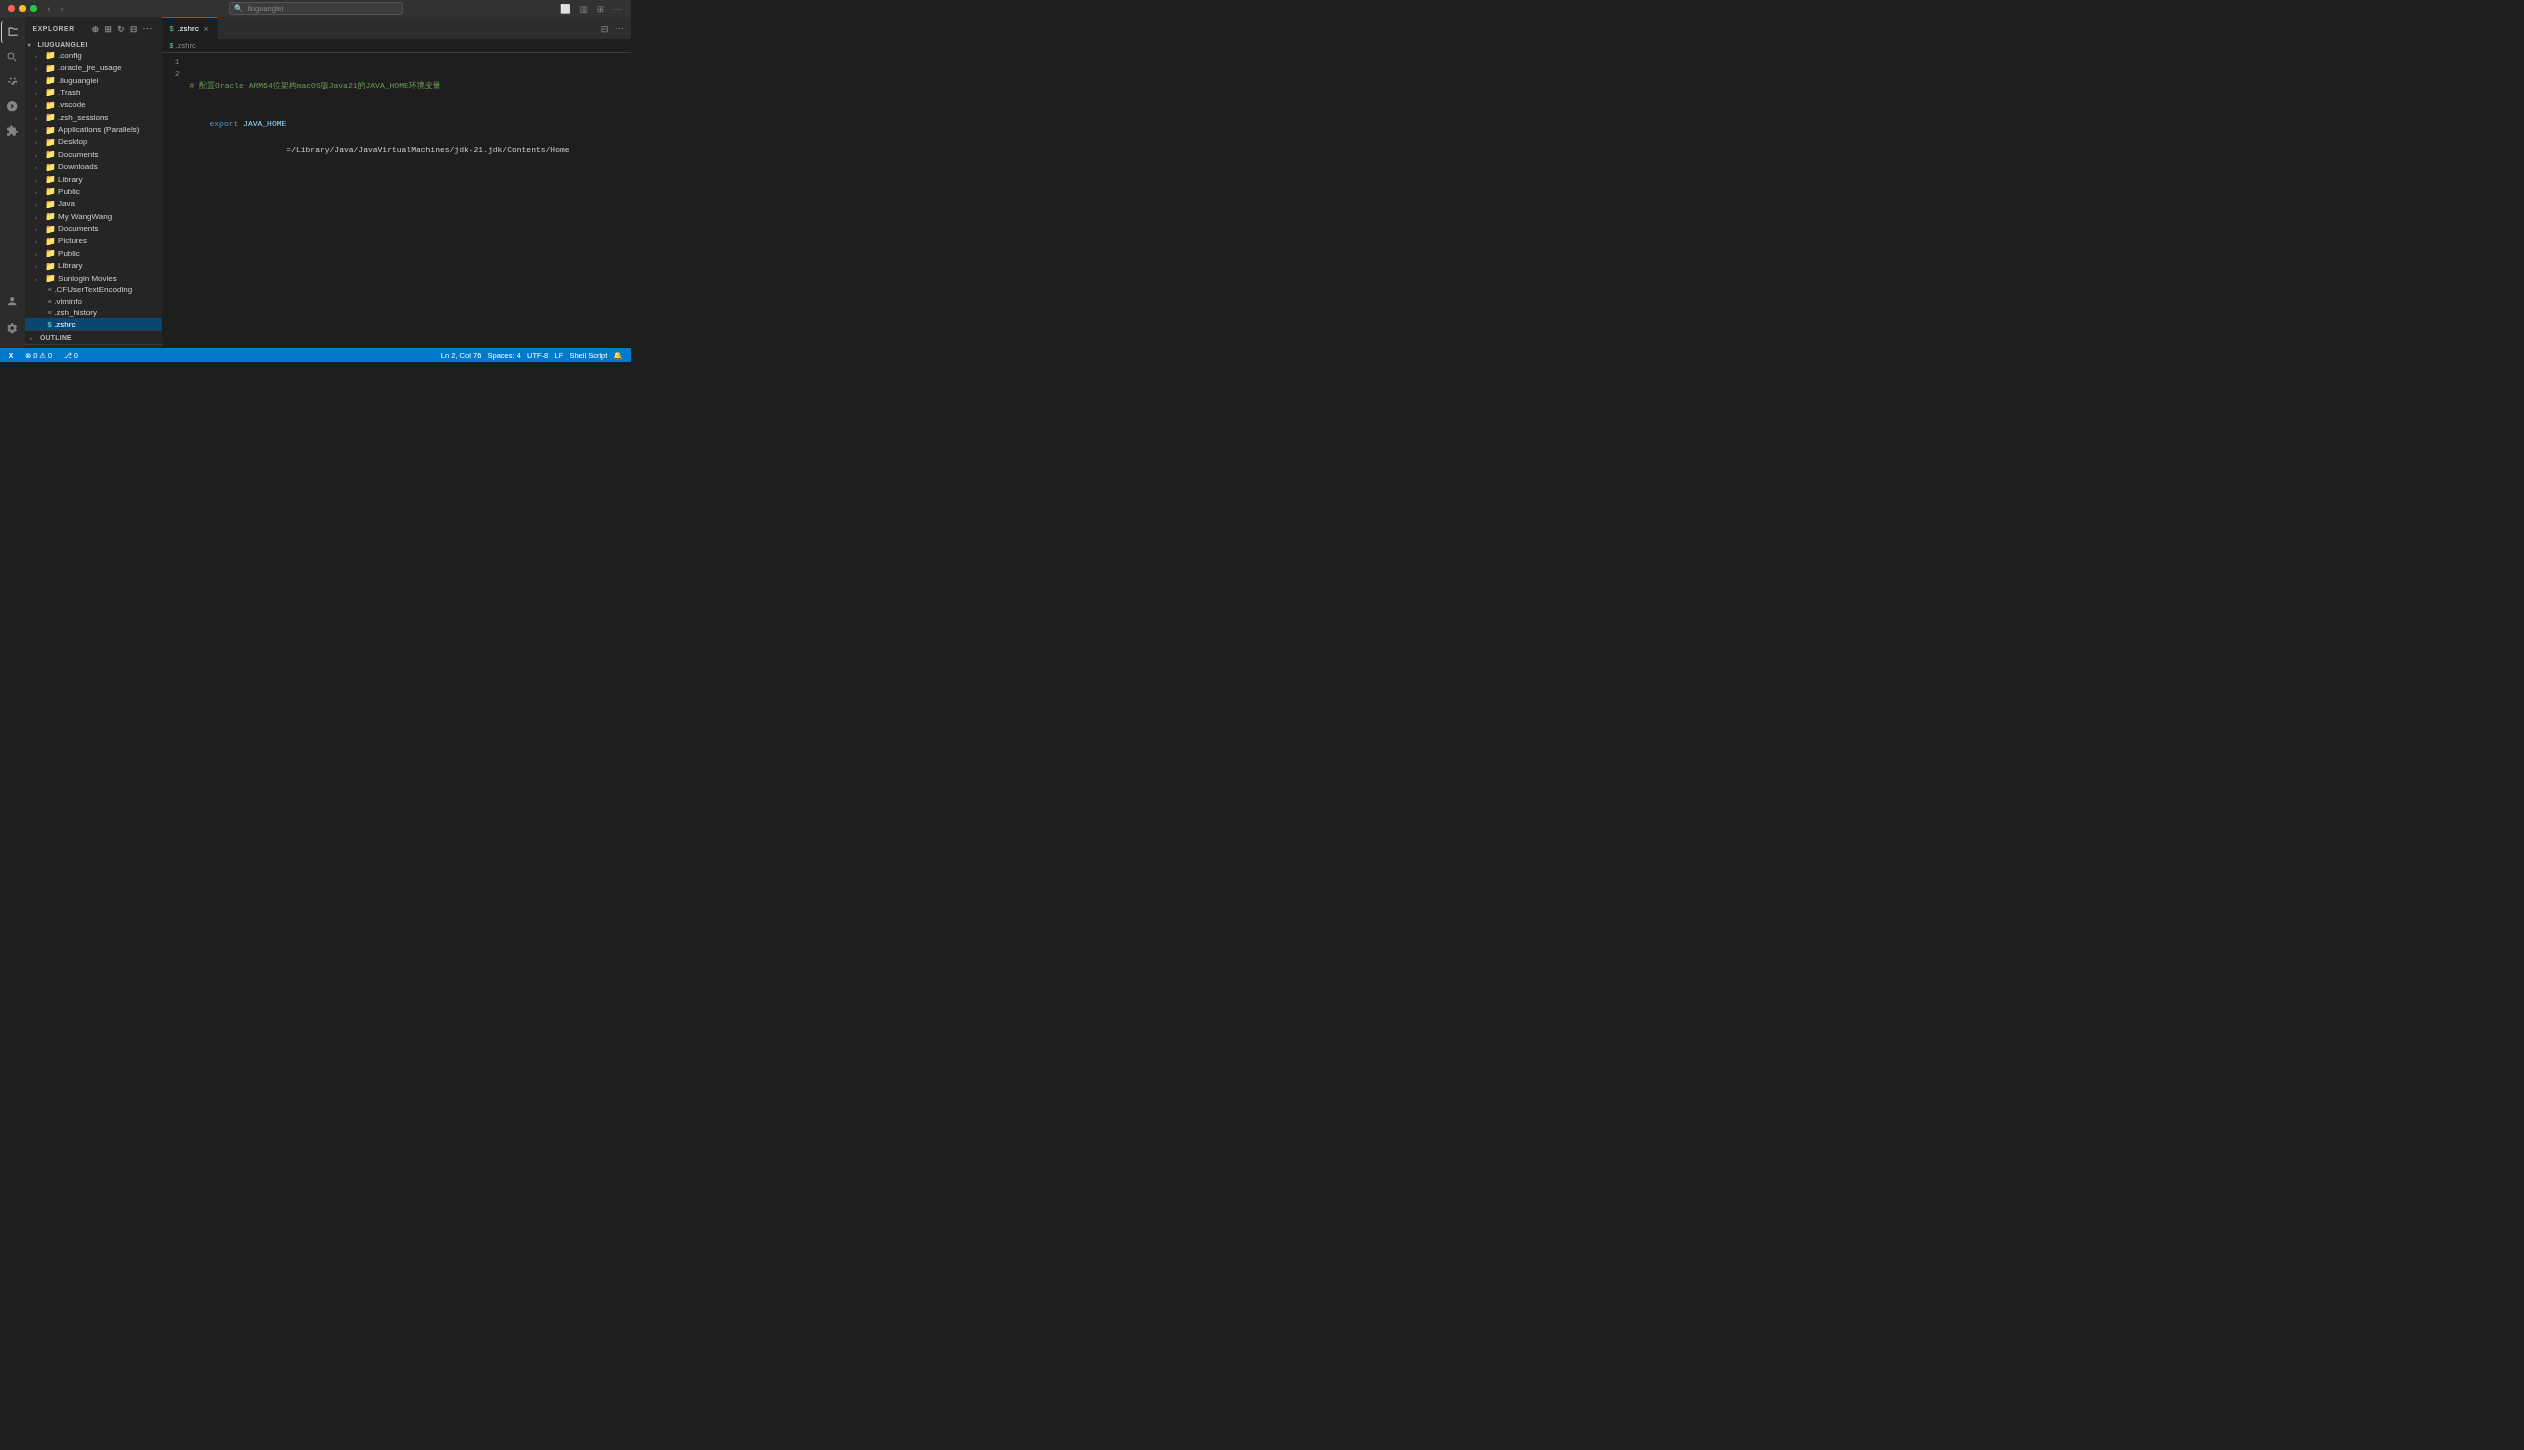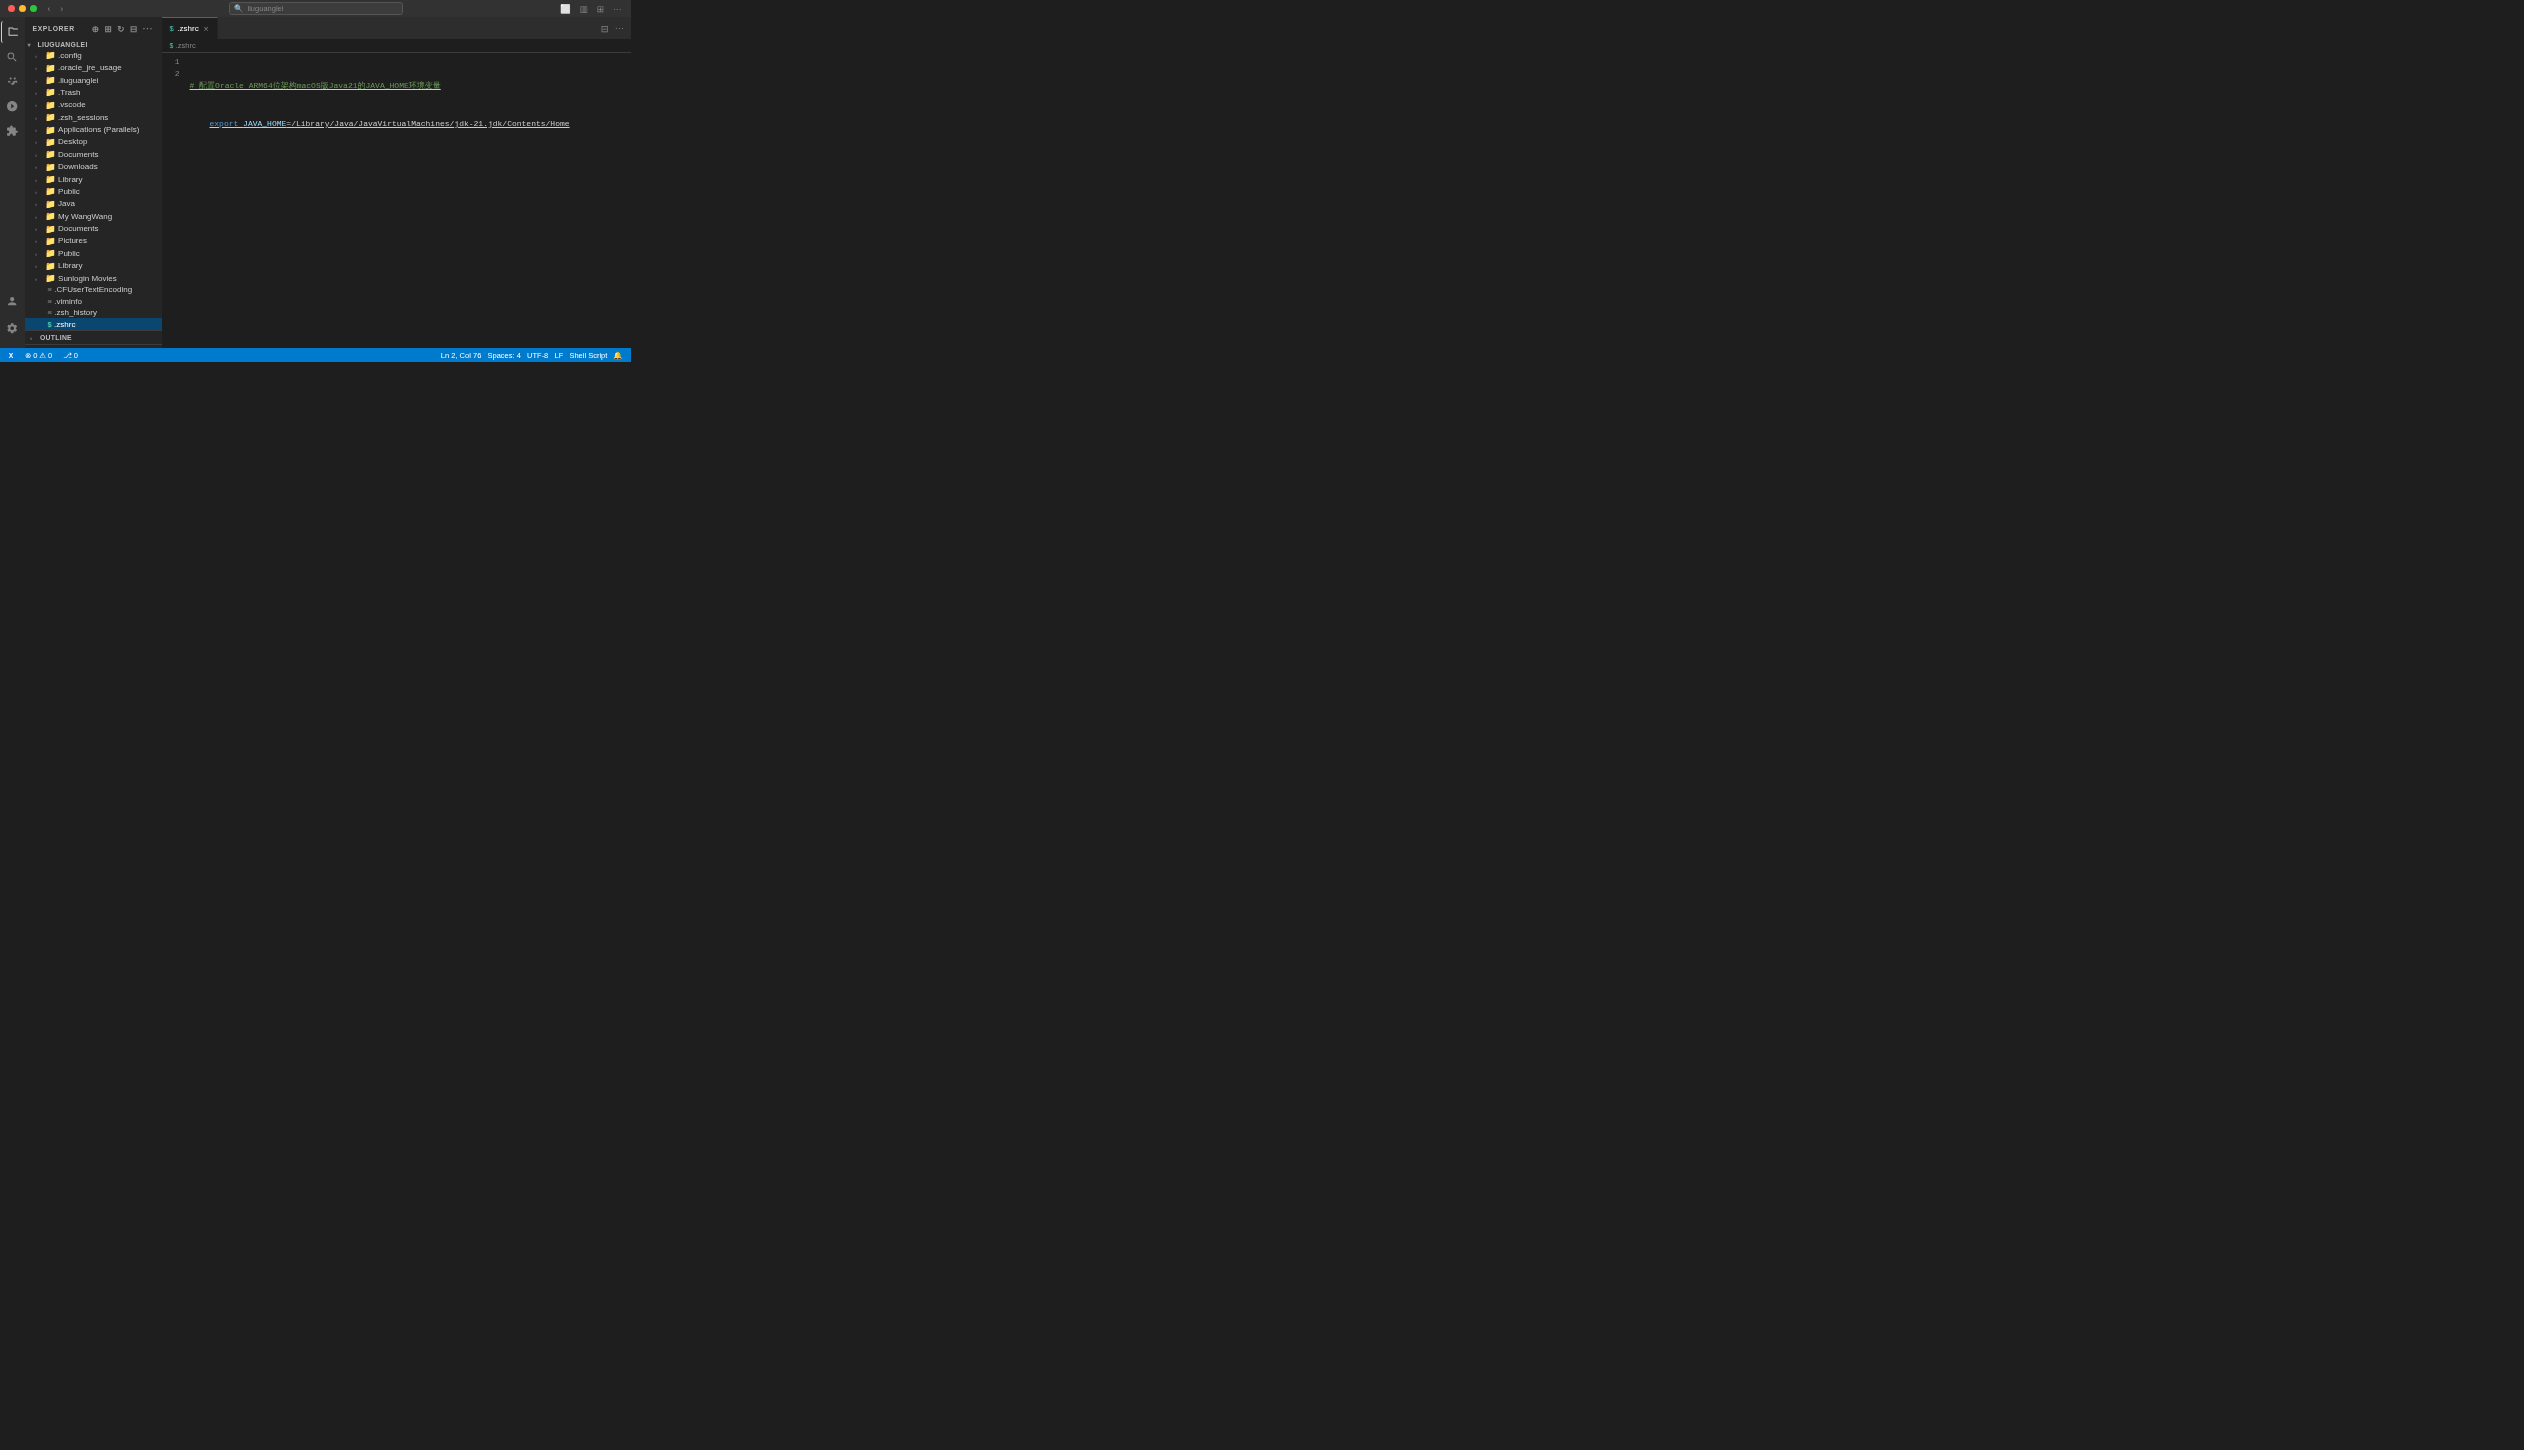--- a/index.html
+++ b/index.html
@@ -295,21 +295,20 @@
       overflow: auto;
       white-space: pre;
     }
     .code-area::-webkit-scrollbar { width: 3.7px; height: 3.7px; }
     .code-area::-webkit-scrollbar-thumb { background: #555; }
     .code-line {
       padding: 0 2.5px;
       height: 12.4px;
       display: flex;
       align-items: flex-start;
-      text-decoration: underline;
     }
     .c-comment { color: #6a9955; }
     .c-keyword { color: #569cd6; margin-left: 20px; }
     .c-var { color: #9cdcfe; }
 
     
     .minimap {
       width: 31px;
       background: #1e1e1e;
       flex-shrink: 0;
@@ -604,21 +603,21 @@
     <div class="editor-content">
       <div class="line-numbers">
         <div>1</div>
         <div>2</div>
       </div>
       <div class="code-area">
         <div class="code-line">
           <span class="c-comment"># 配置Oracle ARM64位架构macOS版Java21的JAVA_HOME环境变量</span>
         </div>
         <div class="code-line">
-          <span class="c-keyword">export </span><span class="c-var">JAVA_HOME</span><span style="color:#cccccc;">=/Library/Java/JavaVirtualMachines/jdk-21.jdk/Contents/Home</span>
+          <span class="c-keyword">export </span><span class="c-var">JAVA_HOME</span><span style="color:#cccccc;margin-top:26px;">=/Library/Java/JavaVirtualMachines/jdk-21.jdk/Contents/Home</span>
         </div>
       </div>
       <div class="minimap"></div>
       <div class="editor-scrollbar"></div>
     </div>
   </div>
 </div>
 
 <div class="status-bar">
   <div class="status-left">

